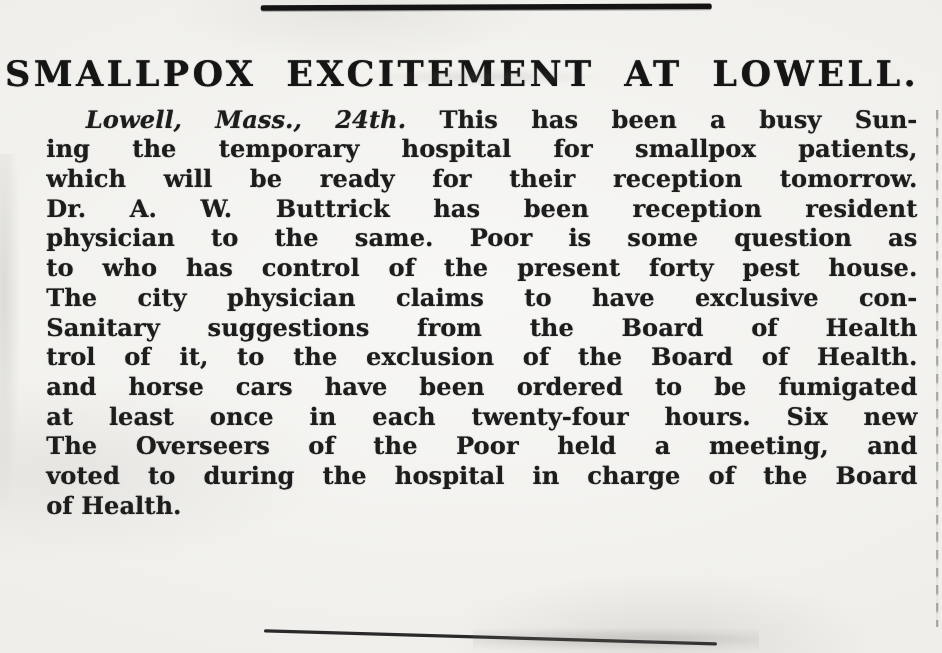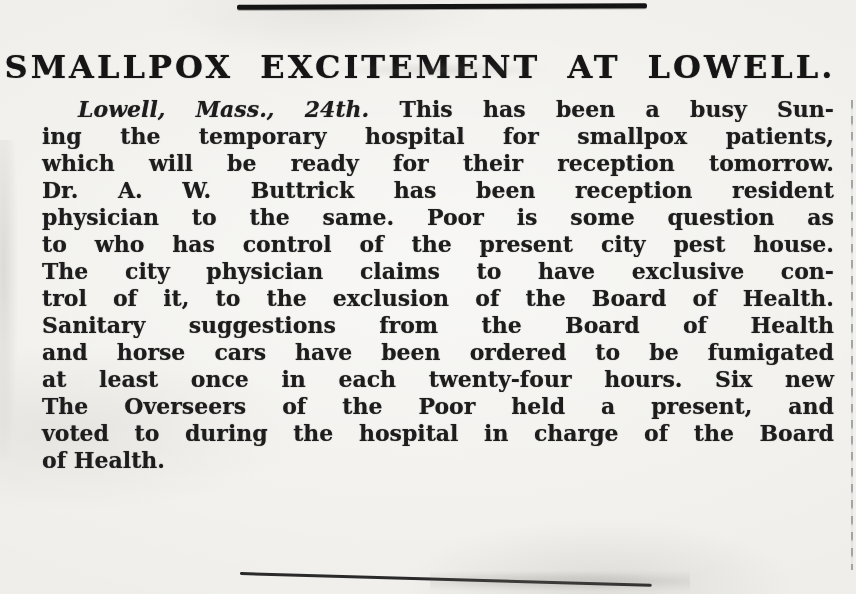--- a/index.html
+++ b/index.html
@@ -142,27 +142,27 @@
 
   <h1 class="headline">SMALLPOX EXCITEMENT AT LOWELL.</h1>
 
   <div class="body-text">
     <div class="line first-line"><span class="dateline">Lowell, Mass., 24th.</span><span> This has been a busy Sun-</span></div>
 
       <div class="line">ing the temporary hospital for smallpox patients,</div>
       <div class="line">which will be ready for their reception tomorrow.</div>
       <div class="line">Dr. A. W. Buttrick has been reception resident</div>
       <div class="line">physician to the same. Poor is some question as</div>
-      <div class="line">to who has control of the present city pest house.</div>
+      <div class="line">to who has control of the present forty pest house.</div>
       <div class="line">The city physician claims to have exclusive con-</div>
+      <div class="line">Sanitary suggestions from the Board of Health</div>
       <div class="line">trol of it, to the exclusion of the Board of Health.</div>
-      <div class="line">Sanitary suggestions from the Board of Health</div>
       <div class="line">and horse cars have been ordered to be fumigated</div>
       <div class="line">at least once in each twenty-four hours. Six new</div>
-      <div class="line">The Overseers of the Poor held a present, and</div>
+      <div class="line">The Overseers of the Poor held a meeting, and</div>
       <div class="line">voted to during the hospital in charge of the Board</div>
       <div class="line last-line">of Health.</div>
     </div>
 
   <div class="bottom-rule"></div>
   <div class="column-rule"></div>
 
   <div class="smudge smudge-a"></div>
   <div class="smudge smudge-b"></div>
   <div class="smudge smudge-c"></div>

